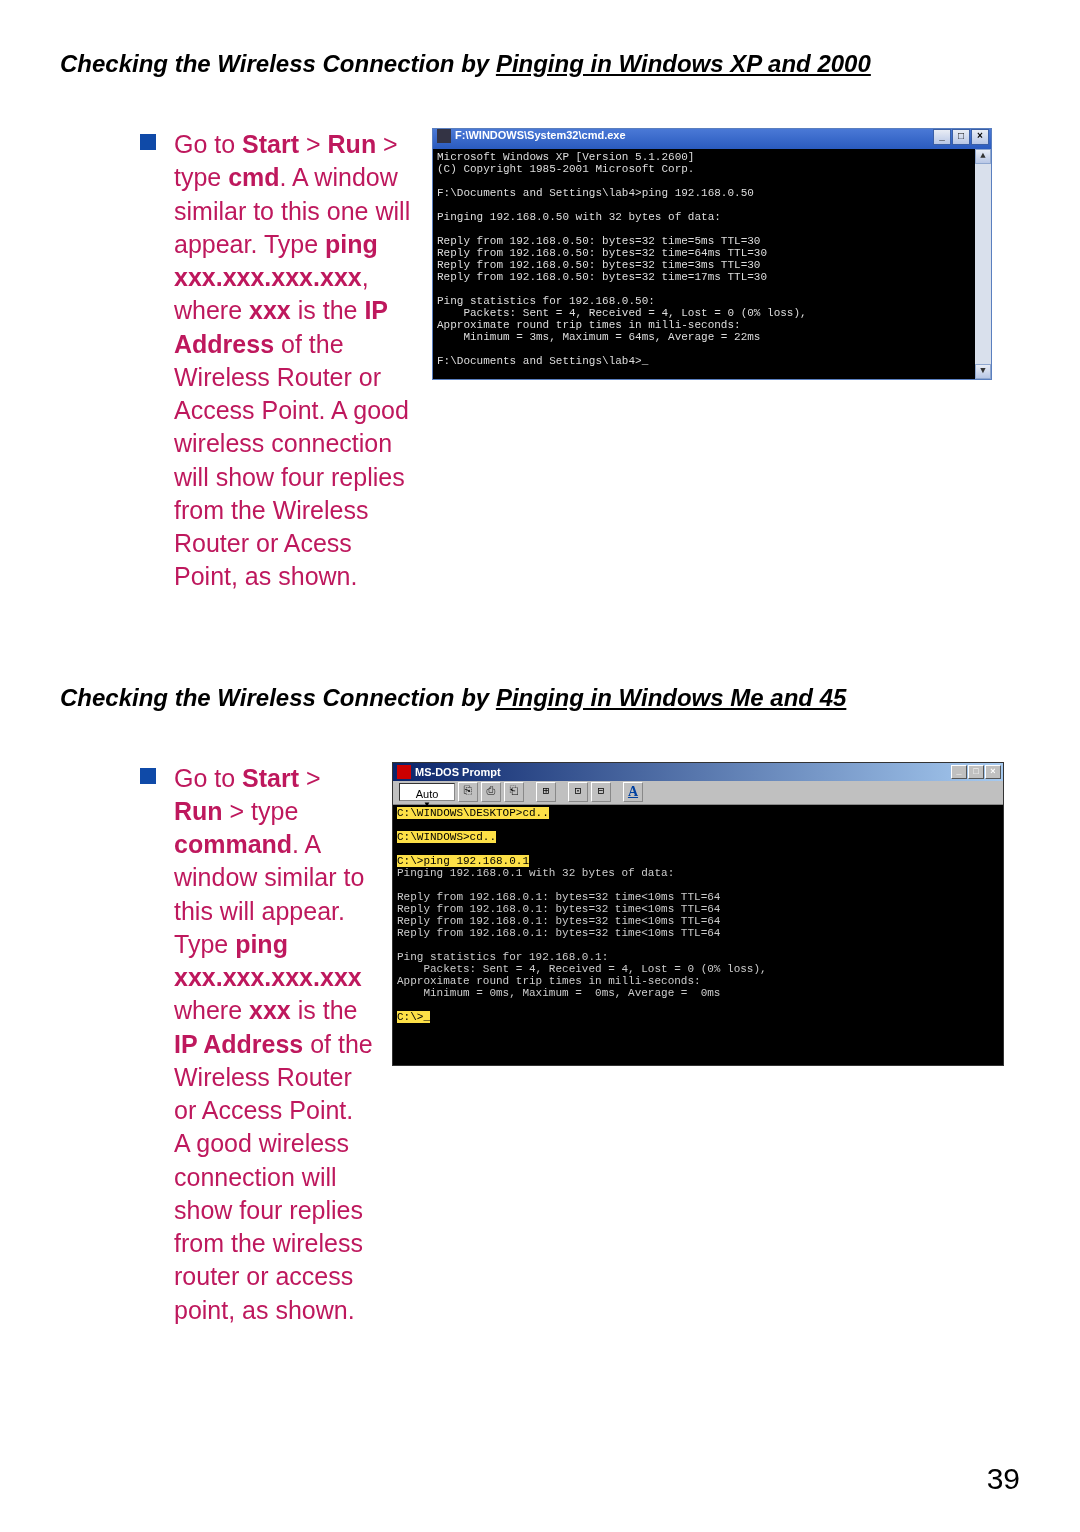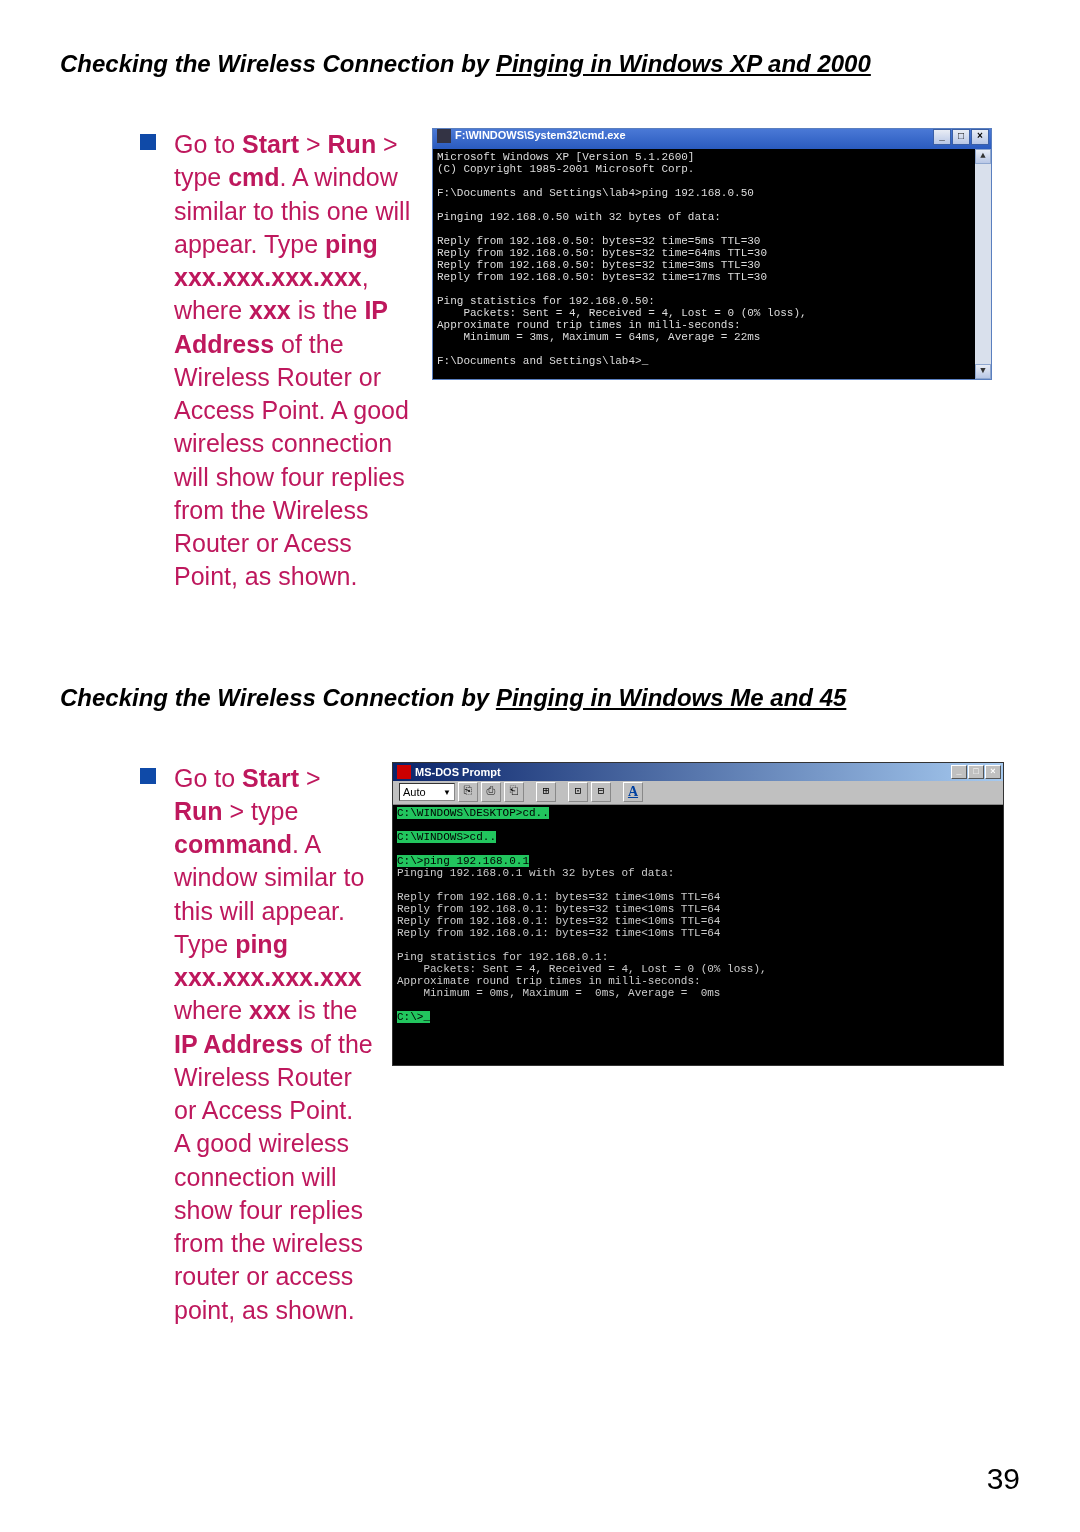--- a/index.html
+++ b/index.html
@@ -151,41 +151,41 @@
     gap:3px;
     border-bottom:1px solid #888;
   }
   .tbsel {
     width:56px; height:18px;
     background:#fff;
     border:1px inset #888;
     font-family:Tahoma,sans-serif;
     font-size:11px;
     padding:4px 3px;
-    display:flex; align-items:center; justify-content:space-between;
+    display:flex; align-items:center; justify-content:space-between;flex-direction:column;
   }
   .tbsel .arr { font-size:8px; }
   .tbbtn {
     width:20px; height:20px;
     background:#c0c0c0;
     border:1px solid #888;
     border-top-color:#fff; border-left-color:#fff;
     font-size:11px;
     text-align:center;
     line-height:17px;
   }
   .tbbtn.A { color:#0040a0; font-family:"Times New Roman",serif; font-weight:700; font-size:14px; text-decoration:underline;}
   .dos .content {
     background:#000;
     color:#ccc;
     padding:2px 4px;
     white-space:pre;
     min-height:260px;
   }
-  .dos .content .hl { background:#22c55e; color:#000; display:inline; }
+  .dos .content .hl { background:#fde047; color:#000; display:inline; }
 
   .page-number {
     position:absolute;
     bottom: 36px;
     right: 60px;
     font-size: 30px;
   }
 </style>
 </head>
 <body>

